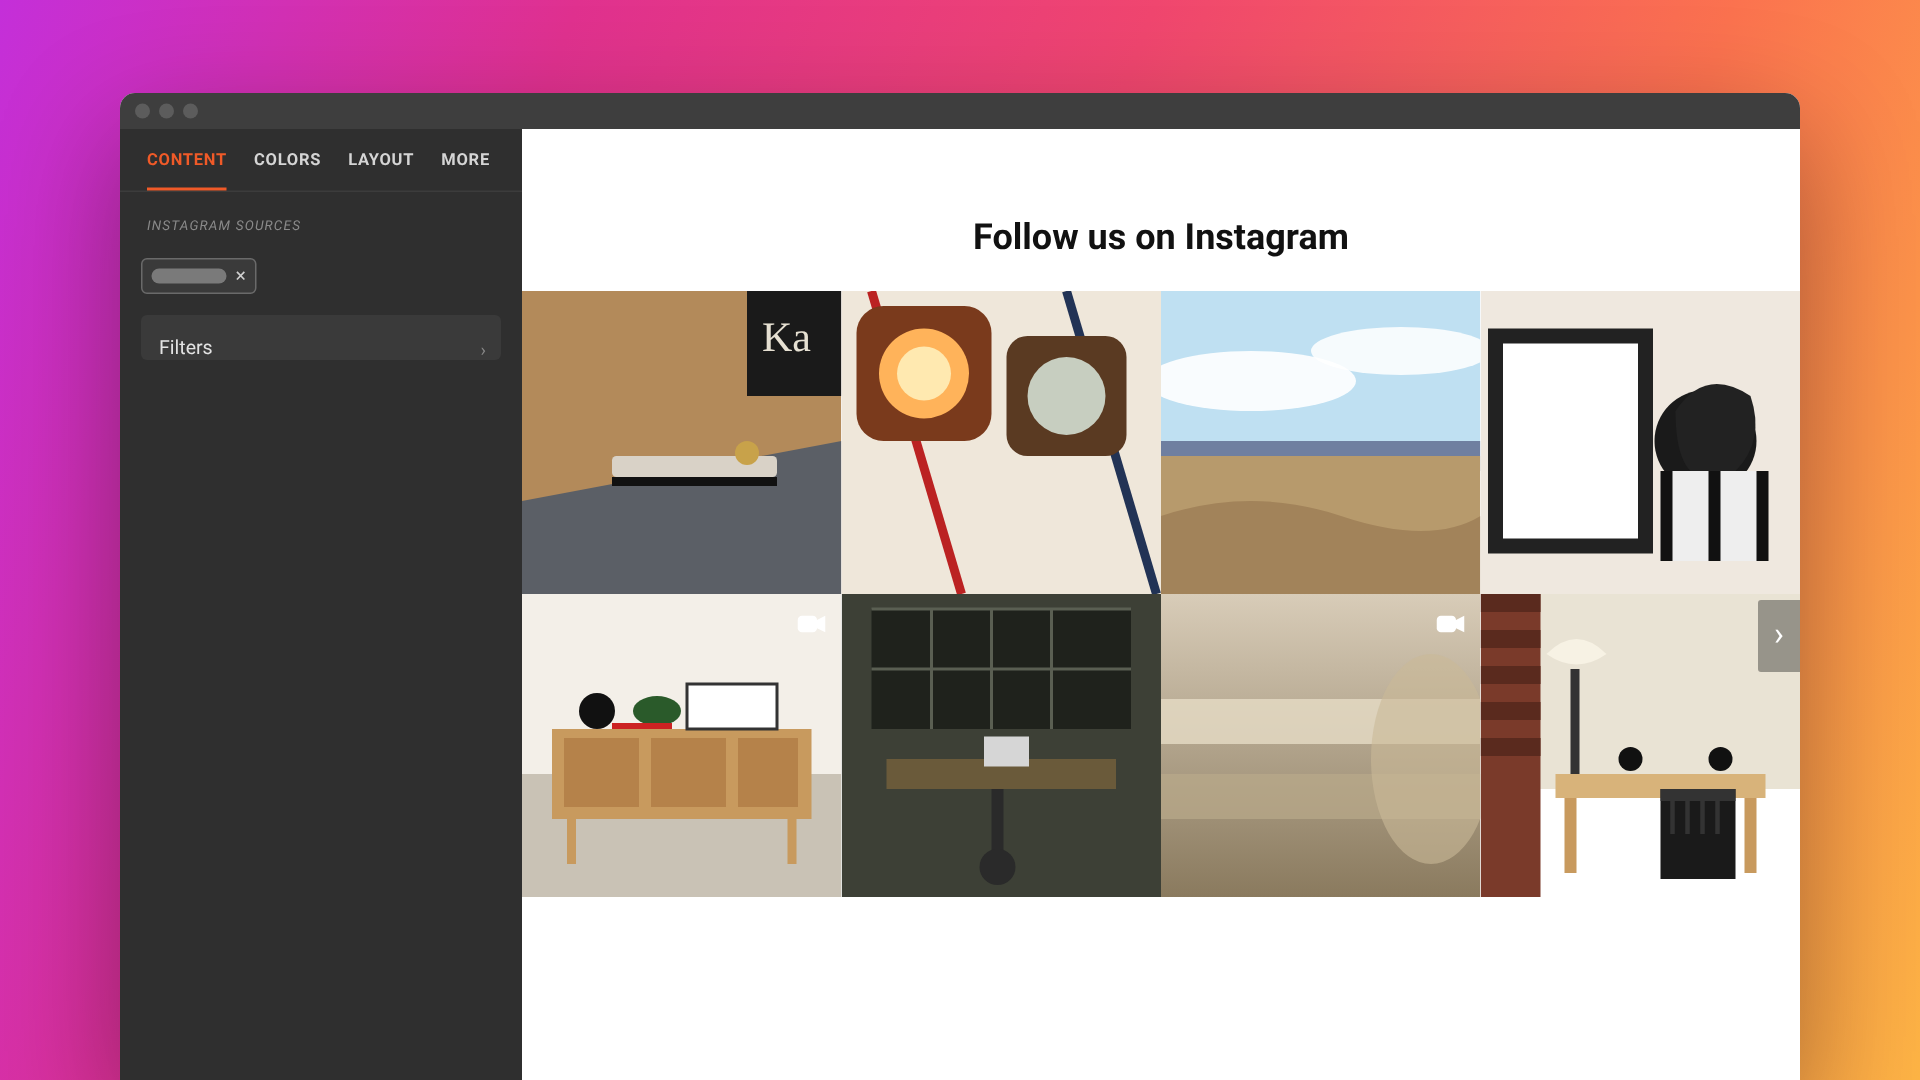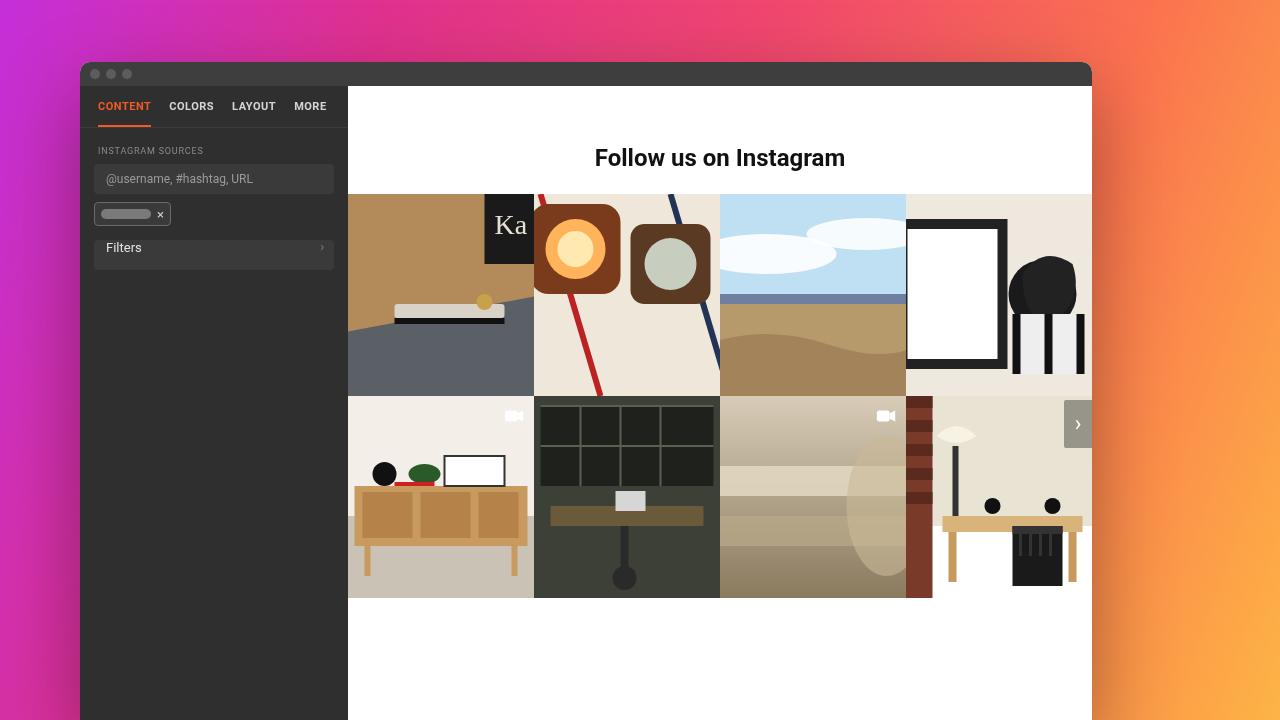--- a/index.html
+++ b/index.html
@@ -6,21 +6,21 @@
   html, body { width: 1280px; height: 720px; overflow: hidden; font-family: -apple-system, BlinkMacSystemFont, "Segoe UI", Roboto, Helvetica, Arial, sans-serif; }
   .bg {
     width: 1280px; height: 720px;
     background: linear-gradient(110deg, #c42fd9 0%, #e0318f 25%, #f0466f 50%, #fb724f 75%, #fdb445 100%);
     display: flex; align-items: center; justify-content: center;
     position: relative;
   }
   .window {
     position: absolute;
     left: 80px; top: 62px;
-    width: 1012px; height: 658px;
+    width: 1120px; height: 658px;
     border-radius: 10px 10px 0 0;
     overflow: hidden;
     box-shadow: 0 30px 80px rgba(0,0,0,0.35);
     background: #fff;
     display: flex; flex-direction: column;
   }
   .titlebar {
     height: 24px;
     background: #3e3e3e;
     display: flex; align-items: center;
@@ -55,20 +55,21 @@
   }
   .tab.active {
     color: #f05a28;
     border-bottom-color: #f05a28;
   }
   .section-label {
     font-size: 9px;
     letter-spacing: 0.8px;
     color: #8a8a8a;
     padding: 18px 18px 8px 18px;
+    font-style: italic;
   }
   .source-input {
     margin: 0 14px;
     background: #3a3a3a;
     border-radius: 4px;
     height: 30px;
     display: flex; align-items: center;
     padding: 0 12px;
     color: #9a9a9a;
     font-size: 12px;
@@ -89,21 +90,21 @@
   }
   .chip .x {
     color: #cfcfcf; font-size: 13px; line-height: 1;
     cursor: pointer;
   }
   .filters-row {
     margin: 0 14px;
     background: #3a3a3a;
     border-radius: 4px;
     height: 30px;
-    display: flex; align-items: flex-start; justify-content: space-between;
+    display: flex; align-items: flex-end; justify-content: space-between;
     padding: 0 10px 0 12px;
     color: #e3e3e3;
     font-size: 13px;
     cursor: pointer;
   }
   .chev { color: #888; font-size: 12px; }
   .preview {
     flex: 1;
     background: #fff;
     position: relative;
@@ -160,23 +161,20 @@
     </div>
     <div class="body">
       <div class="sidebar">
         <div class="tabs">
           <div class="tab active">CONTENT</div>
           <div class="tab">COLORS</div>
           <div class="tab">LAYOUT</div>
           <div class="tab">MORE</div>
         </div>
         <div class="section-label">INSTAGRAM SOURCES</div>
-        <div class="source-input">
-          <span>@username, #hashtag, URL</span>
-        </div>
         <div class="chips">
           <div class="chip">
             <span class="swatch"></span>
             <span class="x">×</span>
           </div>
         </div>
         <div class="filters-row">
           <span>Filters</span>
           <span class="chev">›</span>
         </div>

